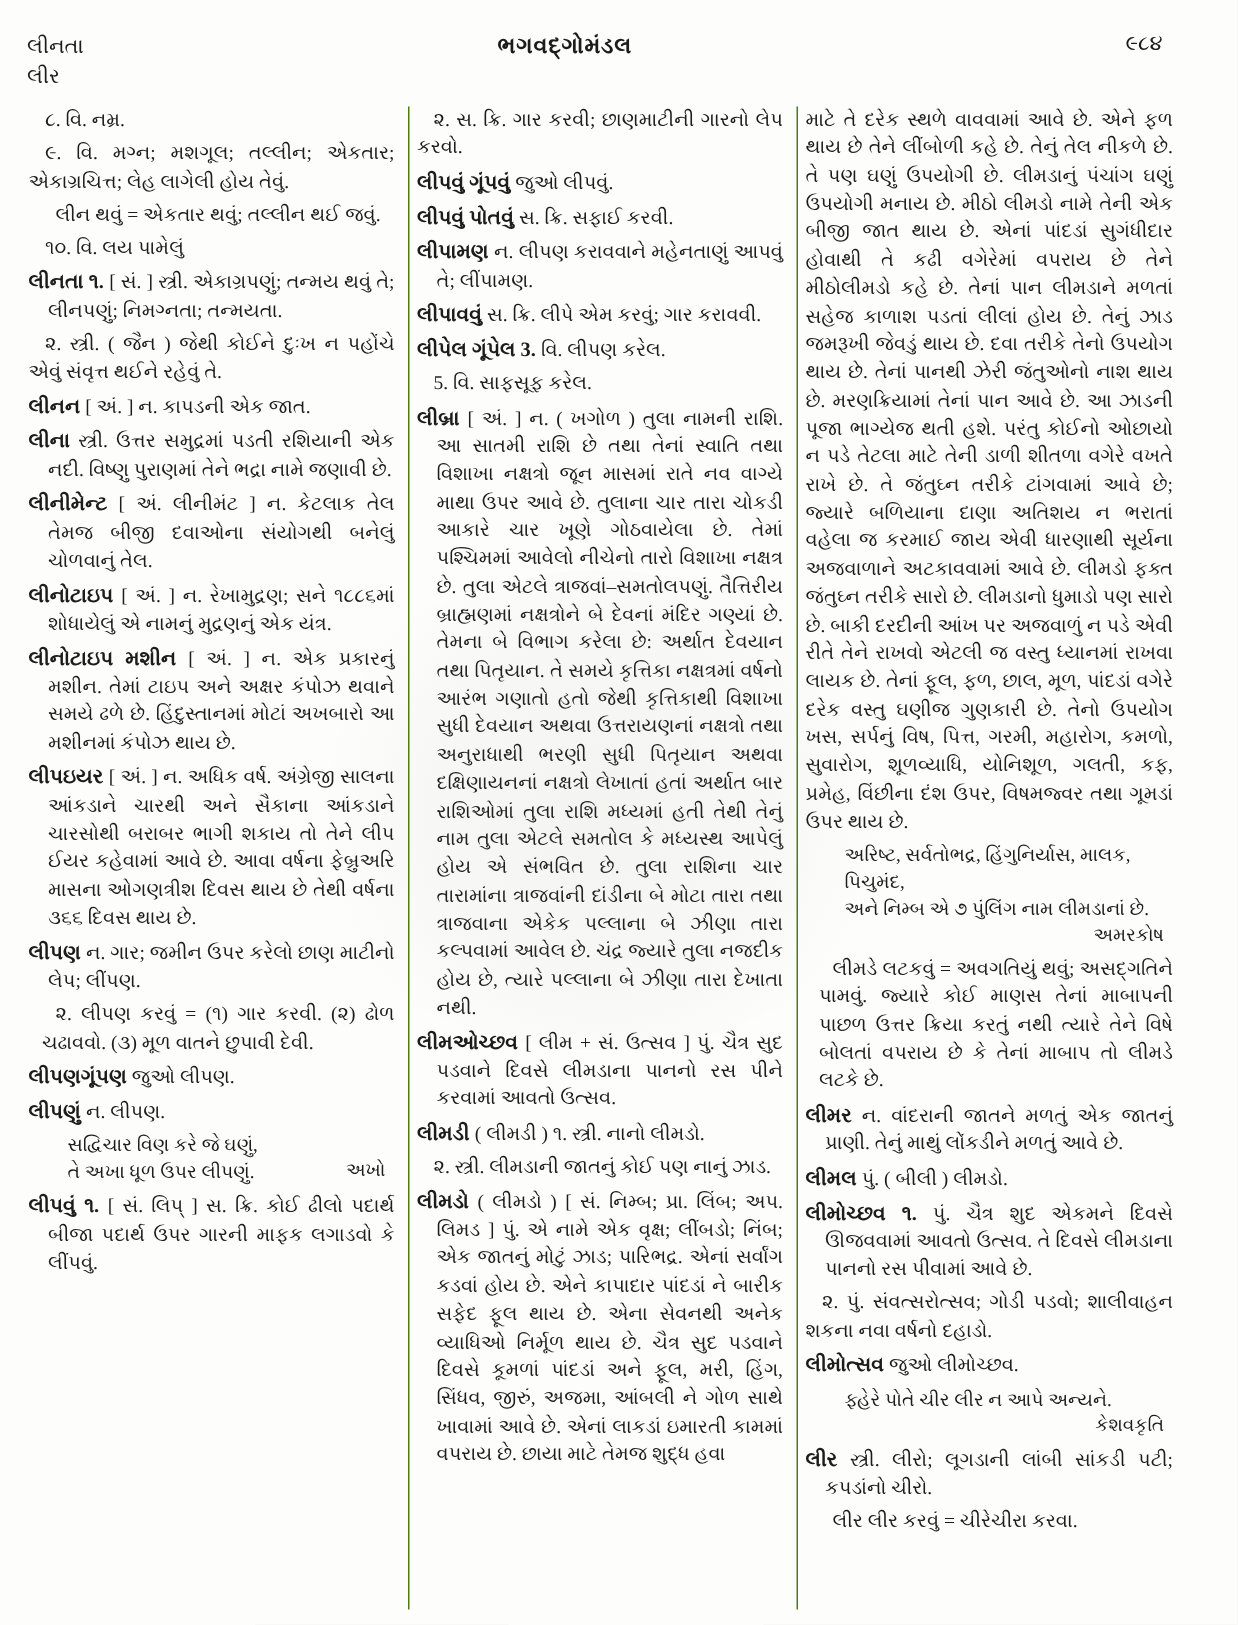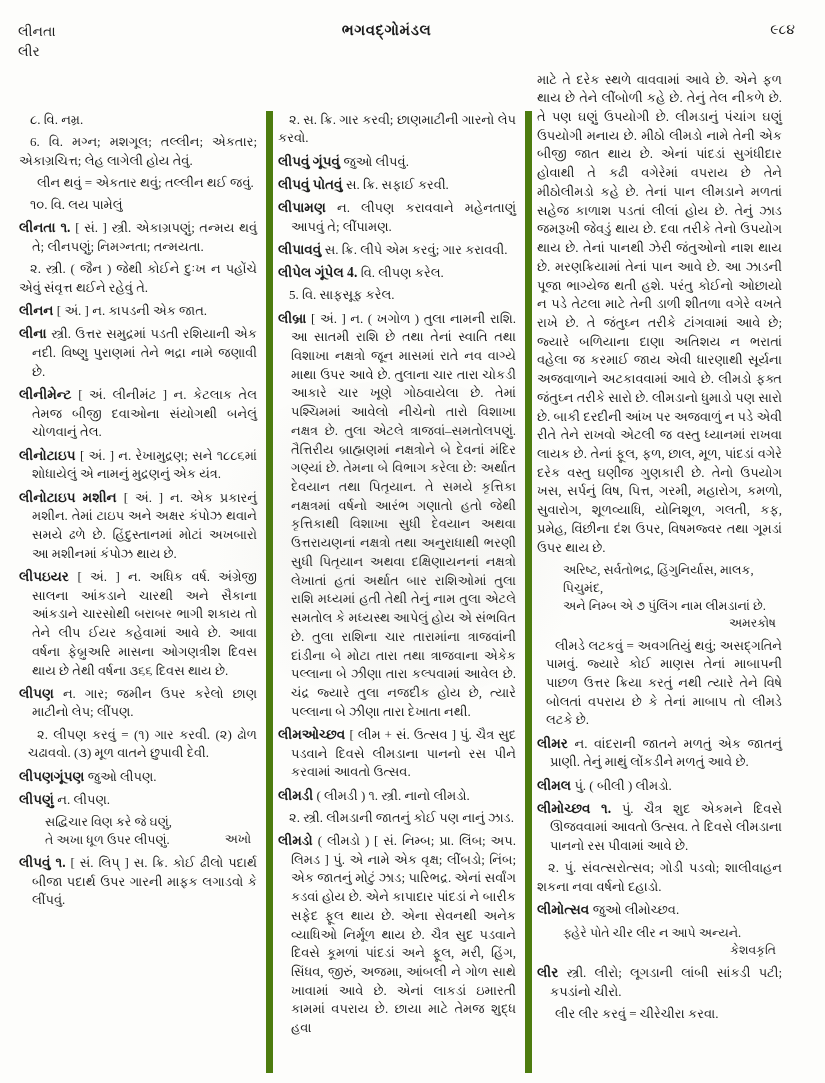--- a/index.html
+++ b/index.html
@@ -17,42 +17,42 @@
     box-sizing:border-box;
   }
   .scan-watermark{
     position:absolute;left:190px;top:380px;width:420px;height:320px;
     border-radius:50%;
     background:radial-gradient(circle,rgba(120,120,110,0.07) 0%,rgba(120,120,110,0.04) 45%,transparent 70%);
     pointer-events:none;
   }
   .header{
     display:flex;justify-content:space-between;align-items:flex-start;
-    padding:22px 12px 0 18px;
+    padding:22px 32px 0 18px;
     font-size:14px;
   }
   .guide-words{line-height:1.45;width:150px;}
   .doc-title{font-size:15px;font-weight:bold;letter-spacing:.5px;transform:translatex(-20px);}
   .page-number{font-size:14px;width:150px;text-align:right;padding-right:18px;}
   .columns{
     display:flex;
     padding:8px 12px 0 14px;
     height:1010px;
     box-sizing:border-box;
   }
   .column{
     width:259px;
     padding:0 9px 0 5px;
     font-size:13px;
     line-height:1.44;
     text-align:justify;
     overflow:hidden;
     box-sizing:border-box;
   }
-  .column.rule{border-right:7px solid #4d7c0f;margin-top:40px;}
+  .column.rule{border-right:1px solid #4d7c0f;}
   .para{margin:0 0 3.5px 0;}
   .para b{font-size:13.6px;}
   .para.entry{padding-left:13px;text-indent:-13px;}
   .para.sense{text-indent:11px;}
   .para.idiom{padding-left:9px;text-indent:9px;}
   .para.cont{text-indent:0;}
   .para.quote{padding-left:26px;text-align:left;font-size:12.6px;}
   .para.quote .qline{white-space:normal;}
   .attrib{text-align:right;font-size:12.4px;padding-right:6px;}
   .attrib.inline{float:right;}
@@ -68,21 +68,21 @@
       <div>લીનતા</div>
       <div>લીર</div>
     </div>
     <div class="doc-title">ભગવદ્ગોમંડલ</div>
     <div class="page-number">૯૮૪</div>
   </div>
 
   <div class="columns">
     <div class="column rule">
         <div class="para sense">૮. વિ. નમ્ર.</div>
-        <div class="para sense">6. વિ. મગ્ન; મશગૂલ; તલ્લીન; એકતાર; એકાગ્રચિત્ત; લેહ લાગેલી હોય તેવું.</div>
+        <div class="para sense">૯. વિ. મગ્ન; મશગૂલ; તલ્લીન; એકતાર; એકાગ્રચિત્ત; લેહ લાગેલી હોય તેવું.</div>
         <div class="para idiom">લીન થવું = એકતાર થવું; તલ્લીન થઈ જવું.</div>
         <div class="para sense">૧૦. વિ. લય પામેલું</div>
         <div class="para entry"><b>લીનતા ૧. </b>[ સં. ] સ્ત્રી. એકાગ્રપણું; તન્મય થવું તે; લીનપણું; નિમગ્નતા; તન્મયતા.</div>
         <div class="para sense">૨. સ્ત્રી. ( જૈન ) જેથી કોઈને દુઃખ ન પહોંચે એવું સંવૃત્ત થઈને રહેવું તે.</div>
         <div class="para entry"><b>લીનન </b>[ અં. ] ન. કાપડની એક જાત.</div>
         <div class="para entry"><b>લીના </b>સ્ત્રી. ઉત્તર સમુદ્રમાં પડતી રશિયાની એક નદી. વિષ્ણુ પુરાણમાં તેને ભદ્રા નામે જણાવી છે.</div>
         <div class="para entry"><b>લીનીમેન્ટ </b>[ અં. લીનીમંટ ] ન. કેટલાક તેલ તેમજ બીજી દવાઓના સંયોગથી બનેલું ચોળવાનું તેલ.</div>
         <div class="para entry"><b>લીનોટાઇપ </b>[ અં. ] ન. રેખામુદ્રણ; સને ૧૮૮૬માં શોધાયેલું એ નામનું મુદ્રણનું એક યંત્ર.</div>
         <div class="para entry"><b>લીનોટાઇપ મશીન </b>[ અં. ] ન. એક પ્રકારનું મશીન. તેમાં ટાઇપ અને અક્ષર કંપોઝ થવાને સમયે ઢળે છે. હિંદુસ્તાનમાં મોટાં અખબારો આ મશીનમાં કંપોઝ થાય છે.</div>
         <div class="para entry"><b>લીપઇયર </b>[ અં. ] ન. અધિક વર્ષ. અંગ્રેજી સાલના આંકડાને ચારથી અને સૈકાના આંકડાને ચારસોથી બરાબર ભાગી શકાય તો તેને લીપ ઈયર કહેવામાં આવે છે. આવા વર્ષના ફેબ્રુઅરિ માસના ઓગણત્રીશ દિવસ થાય છે તેથી વર્ષના ૩૬૬ દિવસ થાય છે.</div>
@@ -95,21 +95,21 @@
           <div class="qline">તે અખા ધૂળ ઉપર લીપણું.<span class="attrib inline">અખો</span></div>
         </div>
         <div class="para entry"><b>લીપવું ૧. </b>[ સં. લિપ્ ] સ. ક્રિ. કોઈ ઢીલો પદાર્થ બીજા પદાર્થ ઉપર ગારની માફક લગાડવો કે લીંપવું.</div>
       </div>
     <div class="column rule">
         <div class="para sense">૨. સ. ક્રિ. ગાર કરવી; છાણમાટીની ગારનો લેપ કરવો.</div>
         <div class="para entry"><b>લીપવું ગૂંપવું </b>જુઓ લીપવું.</div>
         <div class="para entry"><b>લીપવું પોતવું </b>સ. ક્રિ. સફાઈ કરવી.</div>
         <div class="para entry"><b>લીપામણ </b>ન. લીપણ કરાવવાને મહેનતાણું આપવું તે; લીંપામણ.</div>
         <div class="para entry"><b>લીપાવવું </b>સ. ક્રિ. લીપે એમ કરવું; ગાર કરાવવી.</div>
-        <div class="para entry"><b>લીપેલ ગૂંપેલ 4. </b>વિ. લીપણ કરેલ.</div>
+        <div class="para entry"><b>લીપેલ ગૂંપેલ 3. </b>વિ. લીપણ કરેલ.</div>
         <div class="para sense">5. વિ. સાફસૂફ કરેલ.</div>
         <div class="para entry"><b>લીબ્રા </b>[ અં. ] ન. ( ખગોળ ) તુલા નામની રાશિ. આ સાતમી રાશિ છે તથા તેનાં સ્વાતિ તથા વિશાખા નક્ષત્રો જૂન માસમાં રાતે નવ વાગ્યે માથા ઉપર આવે છે. તુલાના ચાર તારા ચોકડી આકારે ચાર ખૂણે ગોઠવાયેલા છે. તેમાં પશ્ચિમમાં આવેલો નીચેનો તારો વિશાખા નક્ષત્ર છે. તુલા એટલે ત્રાજવાં–સમતોલપણું. તૈત્તિરીય બ્રાહ્મણમાં નક્ષત્રોને બે દેવનાં મંદિર ગણ્યાં છે. તેમના બે વિભાગ કરેલા છે: અર્થાત દેવયાન તથા પિતૃયાન. તે સમયે કૃત્તિકા નક્ષત્રમાં વર્ષનો આરંભ ગણાતો હતો જેથી કૃત્તિકાથી વિશાખા સુધી દેવયાન અથવા ઉત્તરાયણનાં નક્ષત્રો તથા અનુરાધાથી ભરણી સુધી પિતૃયાન અથવા દક્ષિણાયનનાં નક્ષત્રો લેખાતાં હતાં અર્થાત બાર રાશિઓમાં તુલા રાશિ મધ્યમાં હતી તેથી તેનું નામ તુલા એટલે સમતોલ કે મધ્યસ્થ આપેલું હોય એ સંભવિત છે. તુલા રાશિના ચાર તારામાંના ત્રાજવાંની દાંડીના બે મોટા તારા તથા ત્રાજવાના એકેક પલ્લાના બે ઝીણા તારા કલ્પવામાં આવેલ છે. ચંદ્ર જ્યારે તુલા નજદીક હોય છે, ત્યારે પલ્લાના બે ઝીણા તારા દેખાતા નથી.</div>
         <div class="para entry"><b>લીમઓચ્છવ </b>[ લીમ + સં. ઉત્સવ ] પું. ચૈત્ર સુદ પડવાને દિવસે લીમડાના પાનનો રસ પીને કરવામાં આવતો ઉત્સવ.</div>
         <div class="para entry"><b>લીમડી </b>( લીમડી ) ૧. સ્ત્રી. નાનો લીમડો.</div>
         <div class="para sense">૨. સ્ત્રી. લીમડાની જાતનું કોઈ પણ નાનું ઝાડ.</div>
         <div class="para entry"><b>લીમડો </b>( લીમડો ) [ સં. નિમ્બ; પ્રા. લિંબ; અપ. લિમડ ] પું. એ નામે એક વૃક્ષ; લીંબડો; નિંબ; એક જાતનું મોટું ઝાડ; પારિભદ્ર. એનાં સર્વાંગ કડવાં હોય છે. એને કાપાદાર પાંદડાં ને બારીક સફેદ ફૂલ થાય છે. એના સેવનથી અનેક વ્યાધિઓ નિર્મૂળ થાય છે. ચૈત્ર સુદ પડવાને દિવસે કૂમળાં પાંદડાં અને ફૂલ, મરી, હિંગ, સિંધવ, જીરું, અજમા, આંબલી ને ગોળ સાથે ખાવામાં આવે છે. એનાં લાકડાં ઇમારતી કામમાં વપરાય છે. છાયા માટે તેમજ શુદ્ધ હવા</div>
       </div>
     <div class="column">
         <div class="para cont">માટે તે દરેક સ્થળે વાવવામાં આવે છે. એને ફળ થાય છે તેને લીંબોળી કહે છે. તેનું તેલ નીકળે છે. તે પણ ઘણું ઉપયોગી છે. લીમડાનું પંચાંગ ઘણું ઉપયોગી મનાય છે. મીઠો લીમડો નામે તેની એક બીજી જાત થાય છે. એનાં પાંદડાં સુગંધીદાર હોવાથી તે કઢી વગેરેમાં વપરાય છે તેને મીઠોલીમડો કહે છે. તેનાં પાન લીમડાને મળતાં સહેજ કાળાશ પડતાં લીલાં હોય છે. તેનું ઝાડ જમરૂખી જેવડું થાય છે. દવા તરીકે તેનો ઉપયોગ થાય છે. તેનાં પાનથી ઝેરી જંતુઓનો નાશ થાય છે. મરણક્રિયામાં તેનાં પાન આવે છે. આ ઝાડની પૂજા ભાગ્યેજ થતી હશે. પરંતુ કોઈનો ઓછાયો ન પડે તેટલા માટે તેની ડાળી શીતળા વગેરે વખતે રાખે છે. તે જંતુઘ્ન તરીકે ટાંગવામાં આવે છે; જ્યારે બળિયાના દાણા અતિશય ન ભરાતાં વહેલા જ કરમાઈ જાય એવી ધારણાથી સૂર્યના અજવાળાને અટકાવવામાં આવે છે. લીમડો ફક્ત જંતુઘ્ન તરીકે સારો છે. લીમડાનો ધુમાડો પણ સારો છે. બાકી દરદીની આંખ પર અજવાળું ન પડે એવી રીતે તેને રાખવો એટલી જ વસ્તુ ધ્યાનમાં રાખવા લાયક છે. તેનાં ફૂલ, ફળ, છાલ, મૂળ, પાંદડાં વગેરે દરેક વસ્તુ ઘણીજ ગુણકારી છે. તેનો ઉપયોગ ખસ, સર્પનું વિષ, પિત્ત, ગરમી, મહારોગ, કમળો, સુવારોગ, શૂળવ્યાધિ, યોનિશૂળ, ગલતી, કફ, પ્રમેહ, વિંછીના દંશ ઉપર, વિષમજ્વર તથા ગૂમડાં ઉપર થાય છે.</div>
         <div class="para quote">

